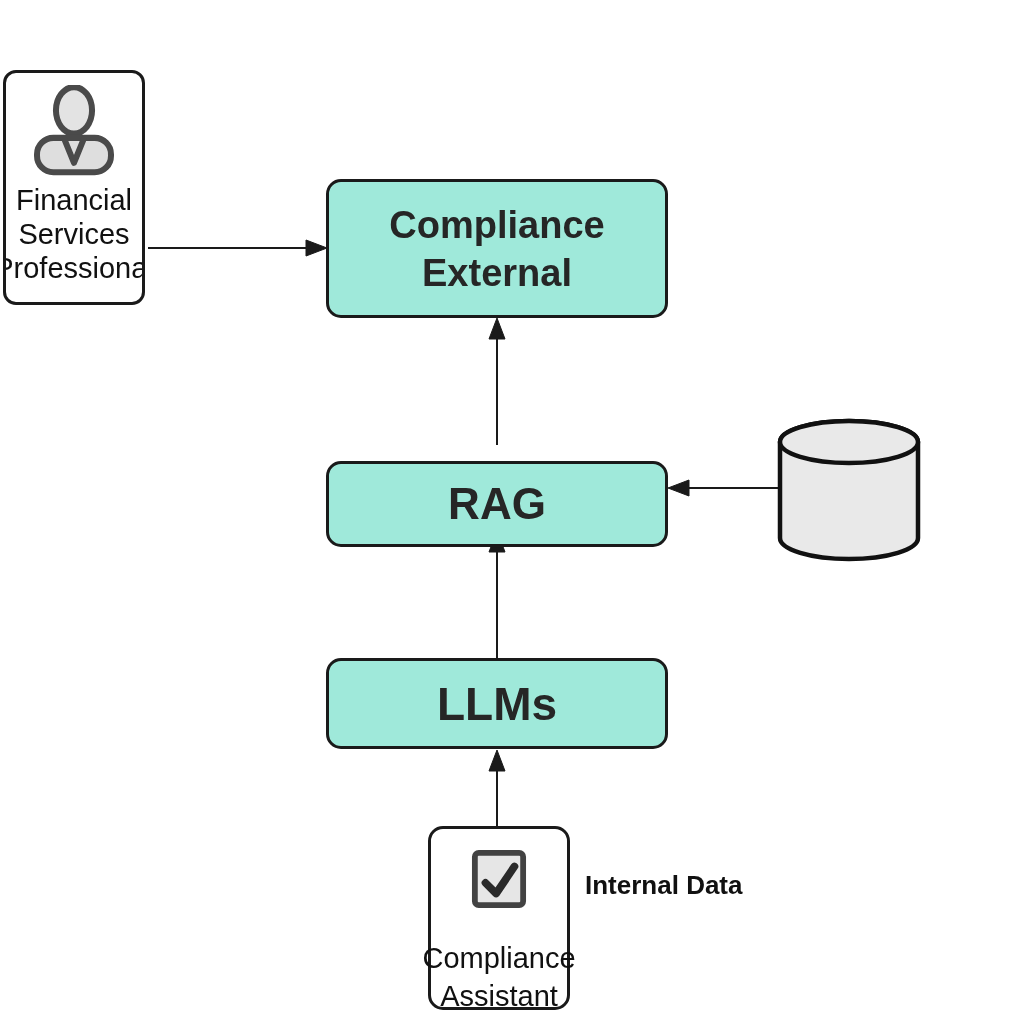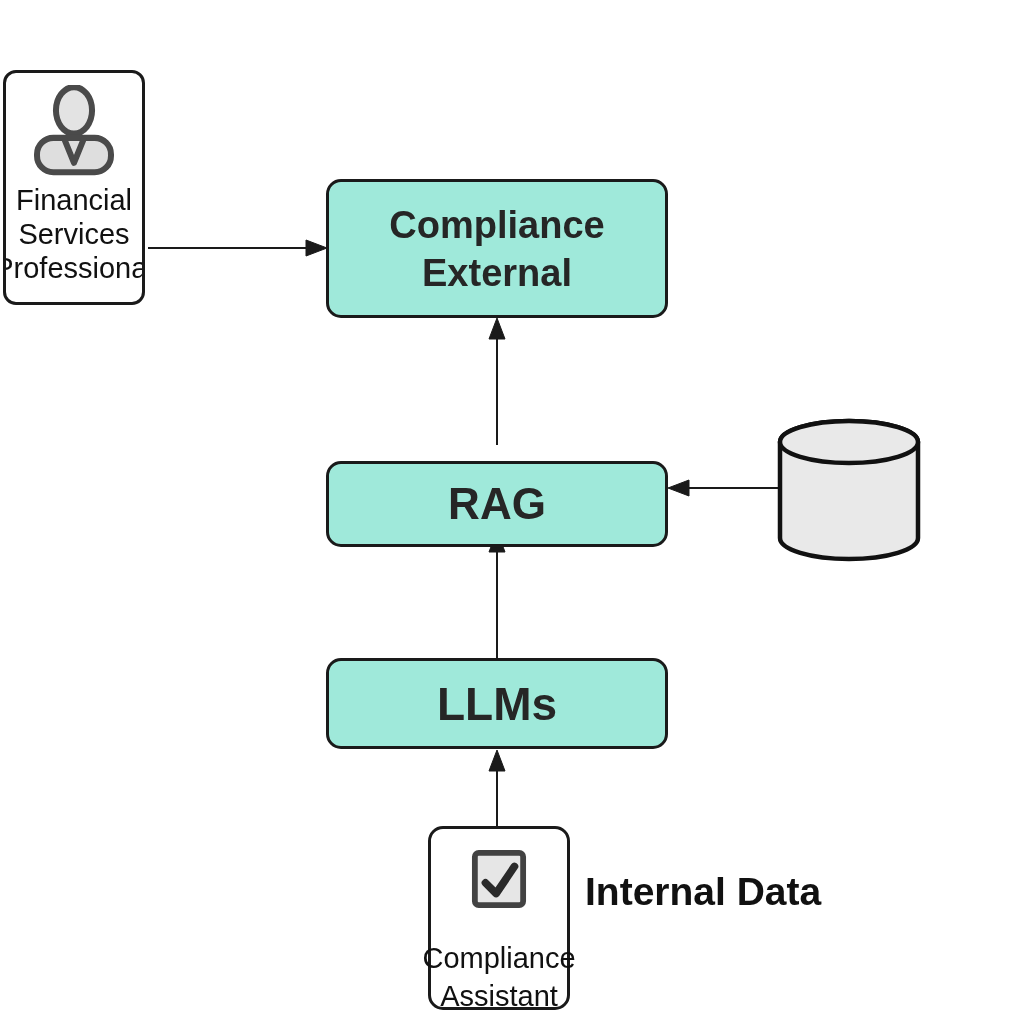--- a/index.html
+++ b/index.html
@@ -41,21 +41,21 @@
   .box-documents .label div{position:relative;}
   
   .cylinder{left:776px;top:417px;width:146px;height:146px;z-index:2;}
   .cylinder .cyl-label{
     position:absolute;left:0;top:34px;width:146px;
     font-size:27px;line-height:43px;color:#161616;text-align:center;font-weight:normal;
   }
   
   .internal-data{
     left:585px;top:870px;
-    font-size:39px;font-weight:bold;color:#111111;white-space:nowrap;z-index:2;
+    font-size:26px;font-weight:bold;color:#111111;white-space:nowrap;z-index:2;
   }
 </style>
 </head>
 <body>
 
 <div id="canvas">
 
   <svg id="edges-svg" viewBox="0 0 1024 1024">
     <g stroke="#1a1a1a" fill="#1a1a1a">
       <line x1="148" y1="248" x2="306" y2="248" stroke-width="2"></line>

